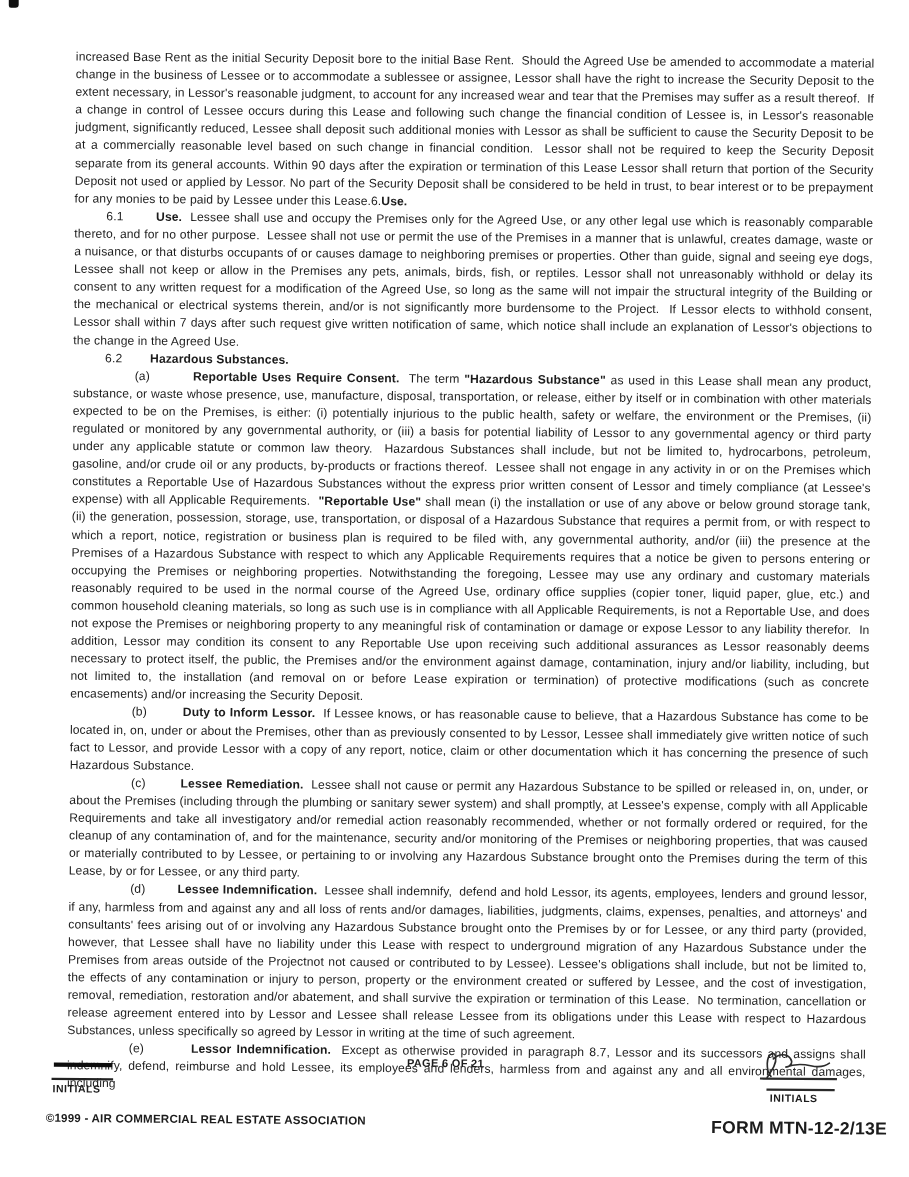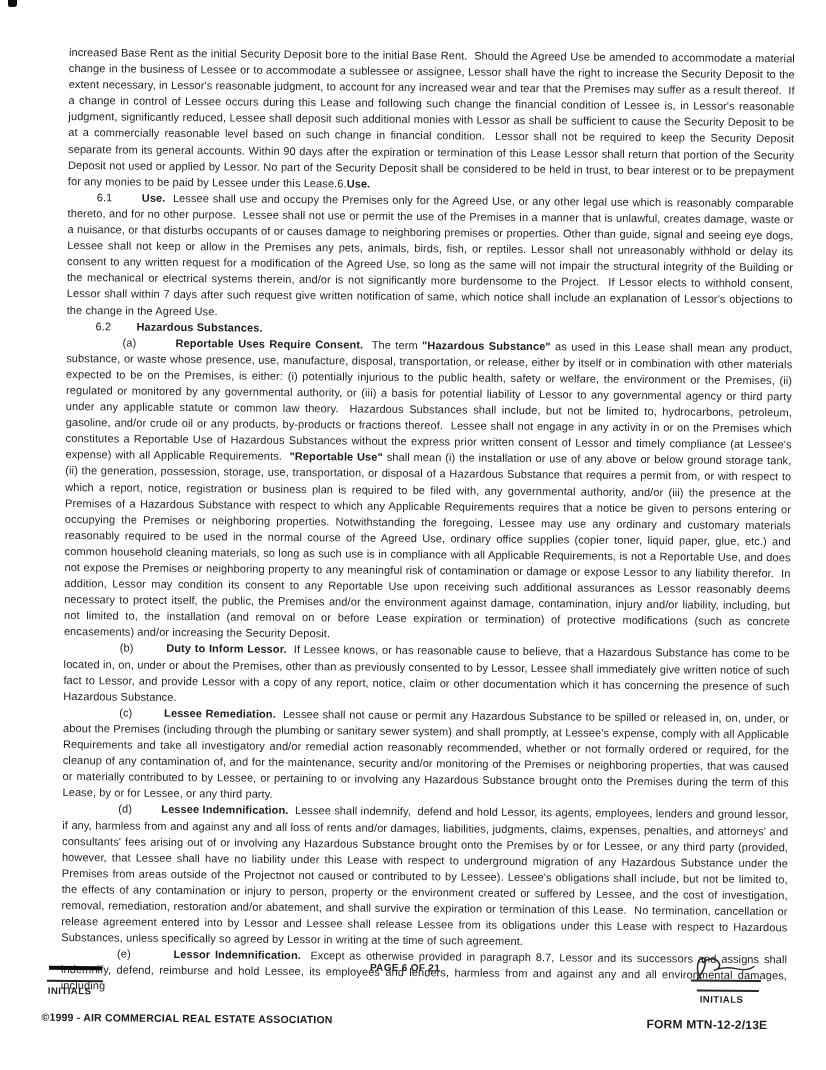--- a/index.html
+++ b/index.html
@@ -25,21 +25,21 @@
   
   .init-bar1{position:absolute;left:57px;top:966px;width:53px;height:4px;background:#0d0d0d;}
   .init-bar2{position:absolute;left:55px;top:980px;width:56px;height:2px;background:#222;}
   .init-left-label{position:absolute;left:56px;top:985px;font-size:9.5px;font-weight:bold;letter-spacing:0.5px;}
   .page-num{position:absolute;left:0;top:959px;width:826px;text-align:center;font-size:10px;font-weight:bold;letter-spacing:0.3px;}
   .sig{position:absolute;left:698px;top:948px;width:72px;height:30px;}
   .sig-line1{position:absolute;left:699px;top:974px;width:70px;height:2px;background:#2a2a2a;}
   .sig-line2{position:absolute;left:705px;top:984px;width:62px;height:2px;background:#2a2a2a;}
   .init-right-label{position:absolute;left:708px;top:988px;font-size:9.5px;font-weight:bold;letter-spacing:0.5px;}
   .copyright{position:absolute;left:50px;top:1011px;font-size:10.5px;font-weight:bold;letter-spacing:0.2px;}
-  .form-num{position:absolute;left:655px;top:1012px;font-size:12px;font-weight:bold;letter-spacing:0.2px;}
+  .form-num{position:absolute;left:655px;top:1012px;font-size:16px;font-weight:bold;letter-spacing:0.2px;}
   .corner-artifact{position:absolute;left:8px;top:0;width:9px;height:7px;background:#111;border-radius:0 0 3px 2px;}
 </style>
 </head>
 <body>
 
 <div class="corner-artifact"></div>
 
 <div class="sheet">
 
   <div class="doc">

